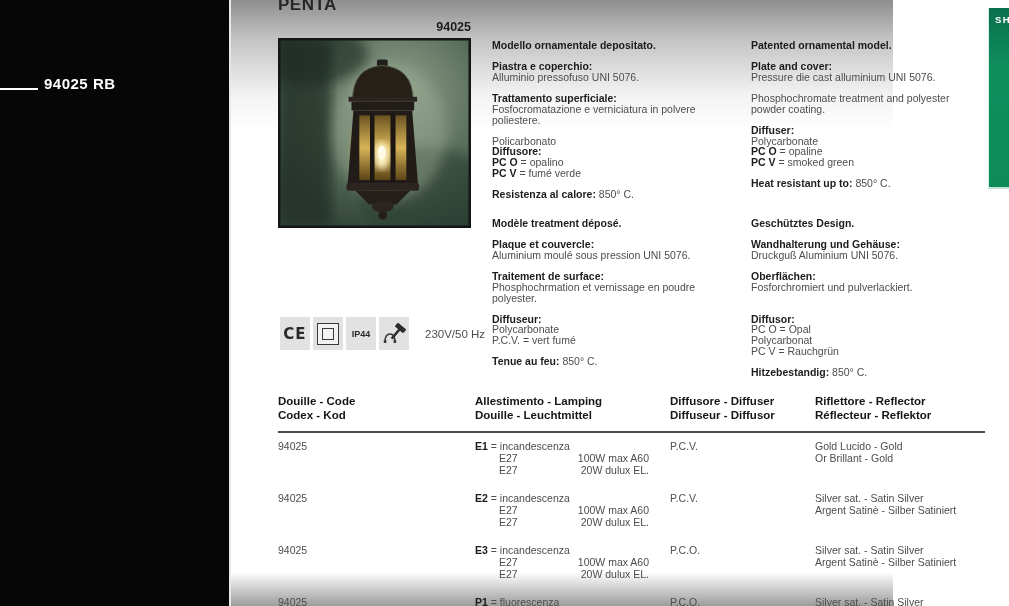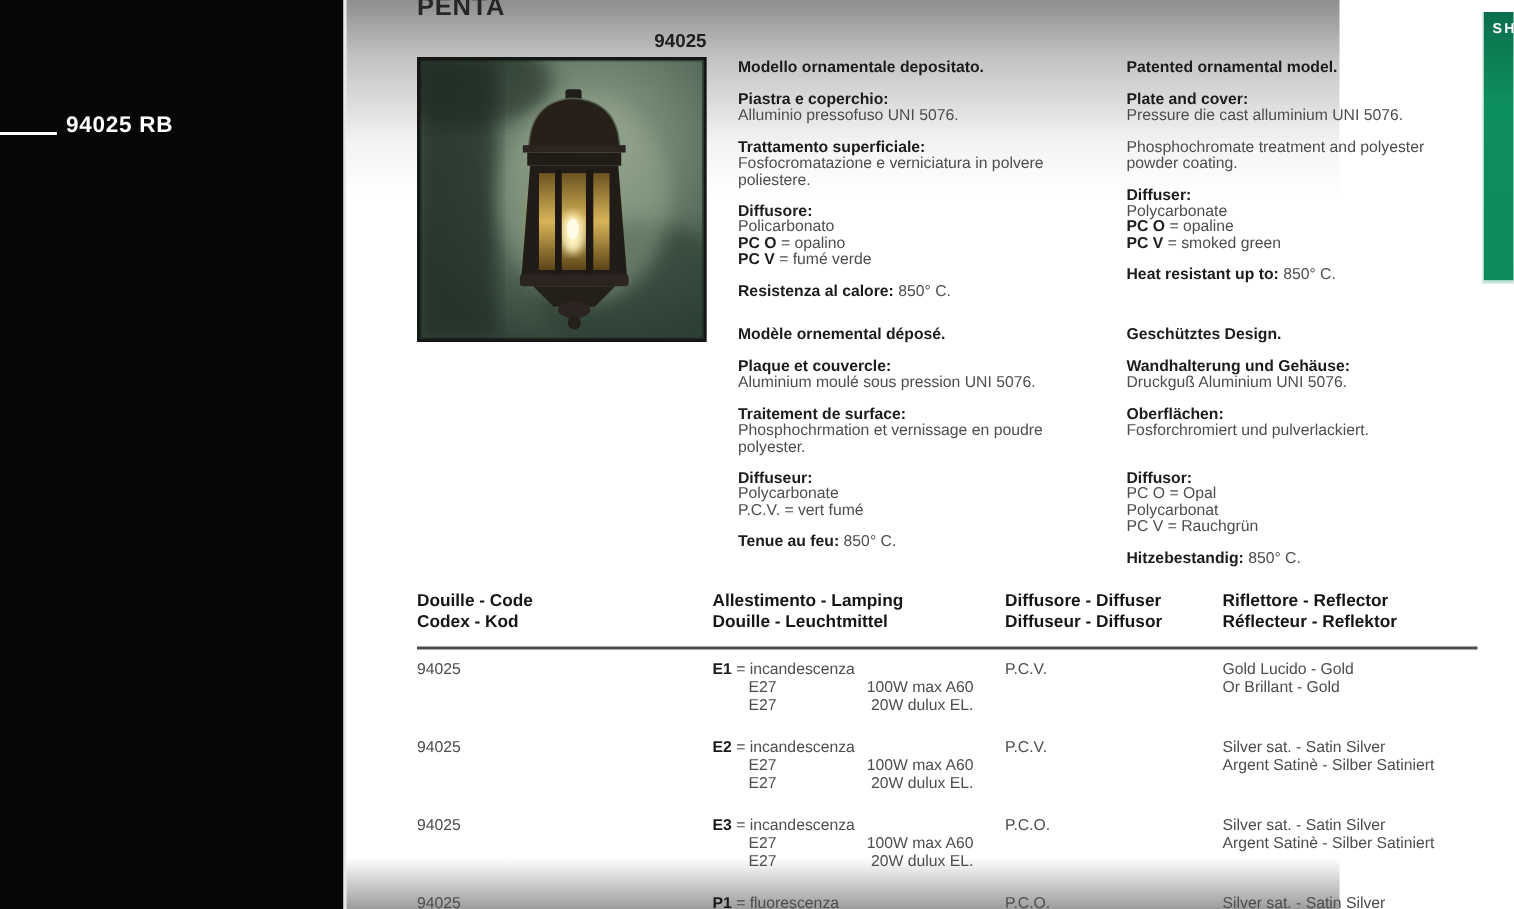--- a/index.html
+++ b/index.html
@@ -129,22 +129,22 @@
       <div class="spec-section">
         <div class="spec-line"><b>Piastra e coperchio:</b></div>
         <div class="spec-line"><span>Alluminio pressofuso UNI 5076.</span></div>
       </div>
       <div class="spec-section">
         <div class="spec-line"><b>Trattamento superficiale:</b></div>
         <div class="spec-line"><span>Fosfocromatazione e verniciatura in polvere</span></div>
         <div class="spec-line"><span>poliestere.</span></div>
       </div>
       <div class="spec-section">
+        <div class="spec-line"><span>Policarbonato</span></div>
         <div class="spec-line"><b>Diffusore:</b></div>
-        <div class="spec-line"><span>Policarbonato</span></div>
         <div class="spec-line"><b>PC O</b><span> = opalino</span></div>
         <div class="spec-line"><b>PC V</b><span> = fumé verde</span></div>
       </div>
       <div class="spec-section">
         <div class="spec-line"><b>Resistenza al calore:</b><span> 850° C.</span></div>
       </div>
     </div>
   <div class="spec-col" id="spec-en">
       <div class="spec-section">
         <div class="spec-line"><b>Patented ornamental model.</b></div>
@@ -162,21 +162,21 @@
         <div class="spec-line"><span>Polycarbonate</span></div>
         <div class="spec-line"><b>PC O</b><span> = opaline</span></div>
         <div class="spec-line"><b>PC V</b><span> = smoked green</span></div>
       </div>
       <div class="spec-section">
         <div class="spec-line"><b>Heat resistant up to:</b><span> 850° C.</span></div>
       </div>
     </div>
   <div class="spec-col" id="spec-fr">
       <div class="spec-section">
-        <div class="spec-line"><b>Modèle ornemental déposé.</b></div>
+        <div class="spec-line"><b>Modèle treatment déposé.</b></div>
       </div>
       <div class="spec-section">
         <div class="spec-line"><b>Plaque et couvercle:</b></div>
         <div class="spec-line"><span>Aluminium moulé sous pression UNI 5076.</span></div>
       </div>
       <div class="spec-section">
         <div class="spec-line"><b>Traitement de surface:</b></div>
         <div class="spec-line"><span>Phosphochrmation et vernissage en poudre</span></div>
         <div class="spec-line"><span>polyester.</span></div>
       </div>
@@ -206,20 +206,45 @@
         <div class="spec-line"><b>Diffusor:</b></div>
         <div class="spec-line"><span>PC O = Opal</span></div>
         <div class="spec-line"><span>Polycarbonat</span></div>
         <div class="spec-line"><span>PC V = Rauchgrün</span></div>
       </div>
       <div class="spec-section">
         <div class="spec-line"><b>Hitzebestandig:</b><span> 850° C.</span></div>
       </div>
     </div>
 
+  <div class="cert-row">
+    <div class="cert-box">
+      <span class="ce-text">CE</span>
+    </div>
+    <div class="cert-box">
+      <span class="class2-outer">
+          <span class="class2-inner"></span>
+        </span>
+    </div>
+    <div class="cert-box">
+      <span class="ip44-text">IP44</span>
+    </div>
+    <div class="cert-box">
+      <svg width="24" height="22" viewBox="0 0 24 22">
+        <path d="M3,19 Q3,11 8,11 Q13,11 13,19" fill="none" stroke="#3a3a3a" stroke-width="1.6"></path>
+        <rect x="1.8" y="17" width="2.6" height="3" fill="#3a3a3a"></rect>
+        <rect x="11.6" y="17" width="2.6" height="3" fill="#3a3a3a"></rect>
+        <g transform="rotate(40 16 8)">
+          <rect x="14.8" y="4" width="2.6" height="14" fill="#2c2c2c"></rect>
+          <rect x="10.5" y="1.5" width="11" height="5" rx="1" fill="#2c2c2c"></rect>
+        </g>
+      </svg>
+    </div>
+    <span class="voltage">230V/50 Hz</span>
+  </div>
 
   <div id="tbl-heads">
       <div class="tbl-head-cell" style="left: 47px;">
         <div>Douille - Code</div>
         <div>Codex - Kod</div>
       </div>
       <div class="tbl-head-cell" style="left: 244px;">
         <div>Allestimento -  Lamping</div>
         <div>Douille - Leuchtmittel</div>
       </div>

